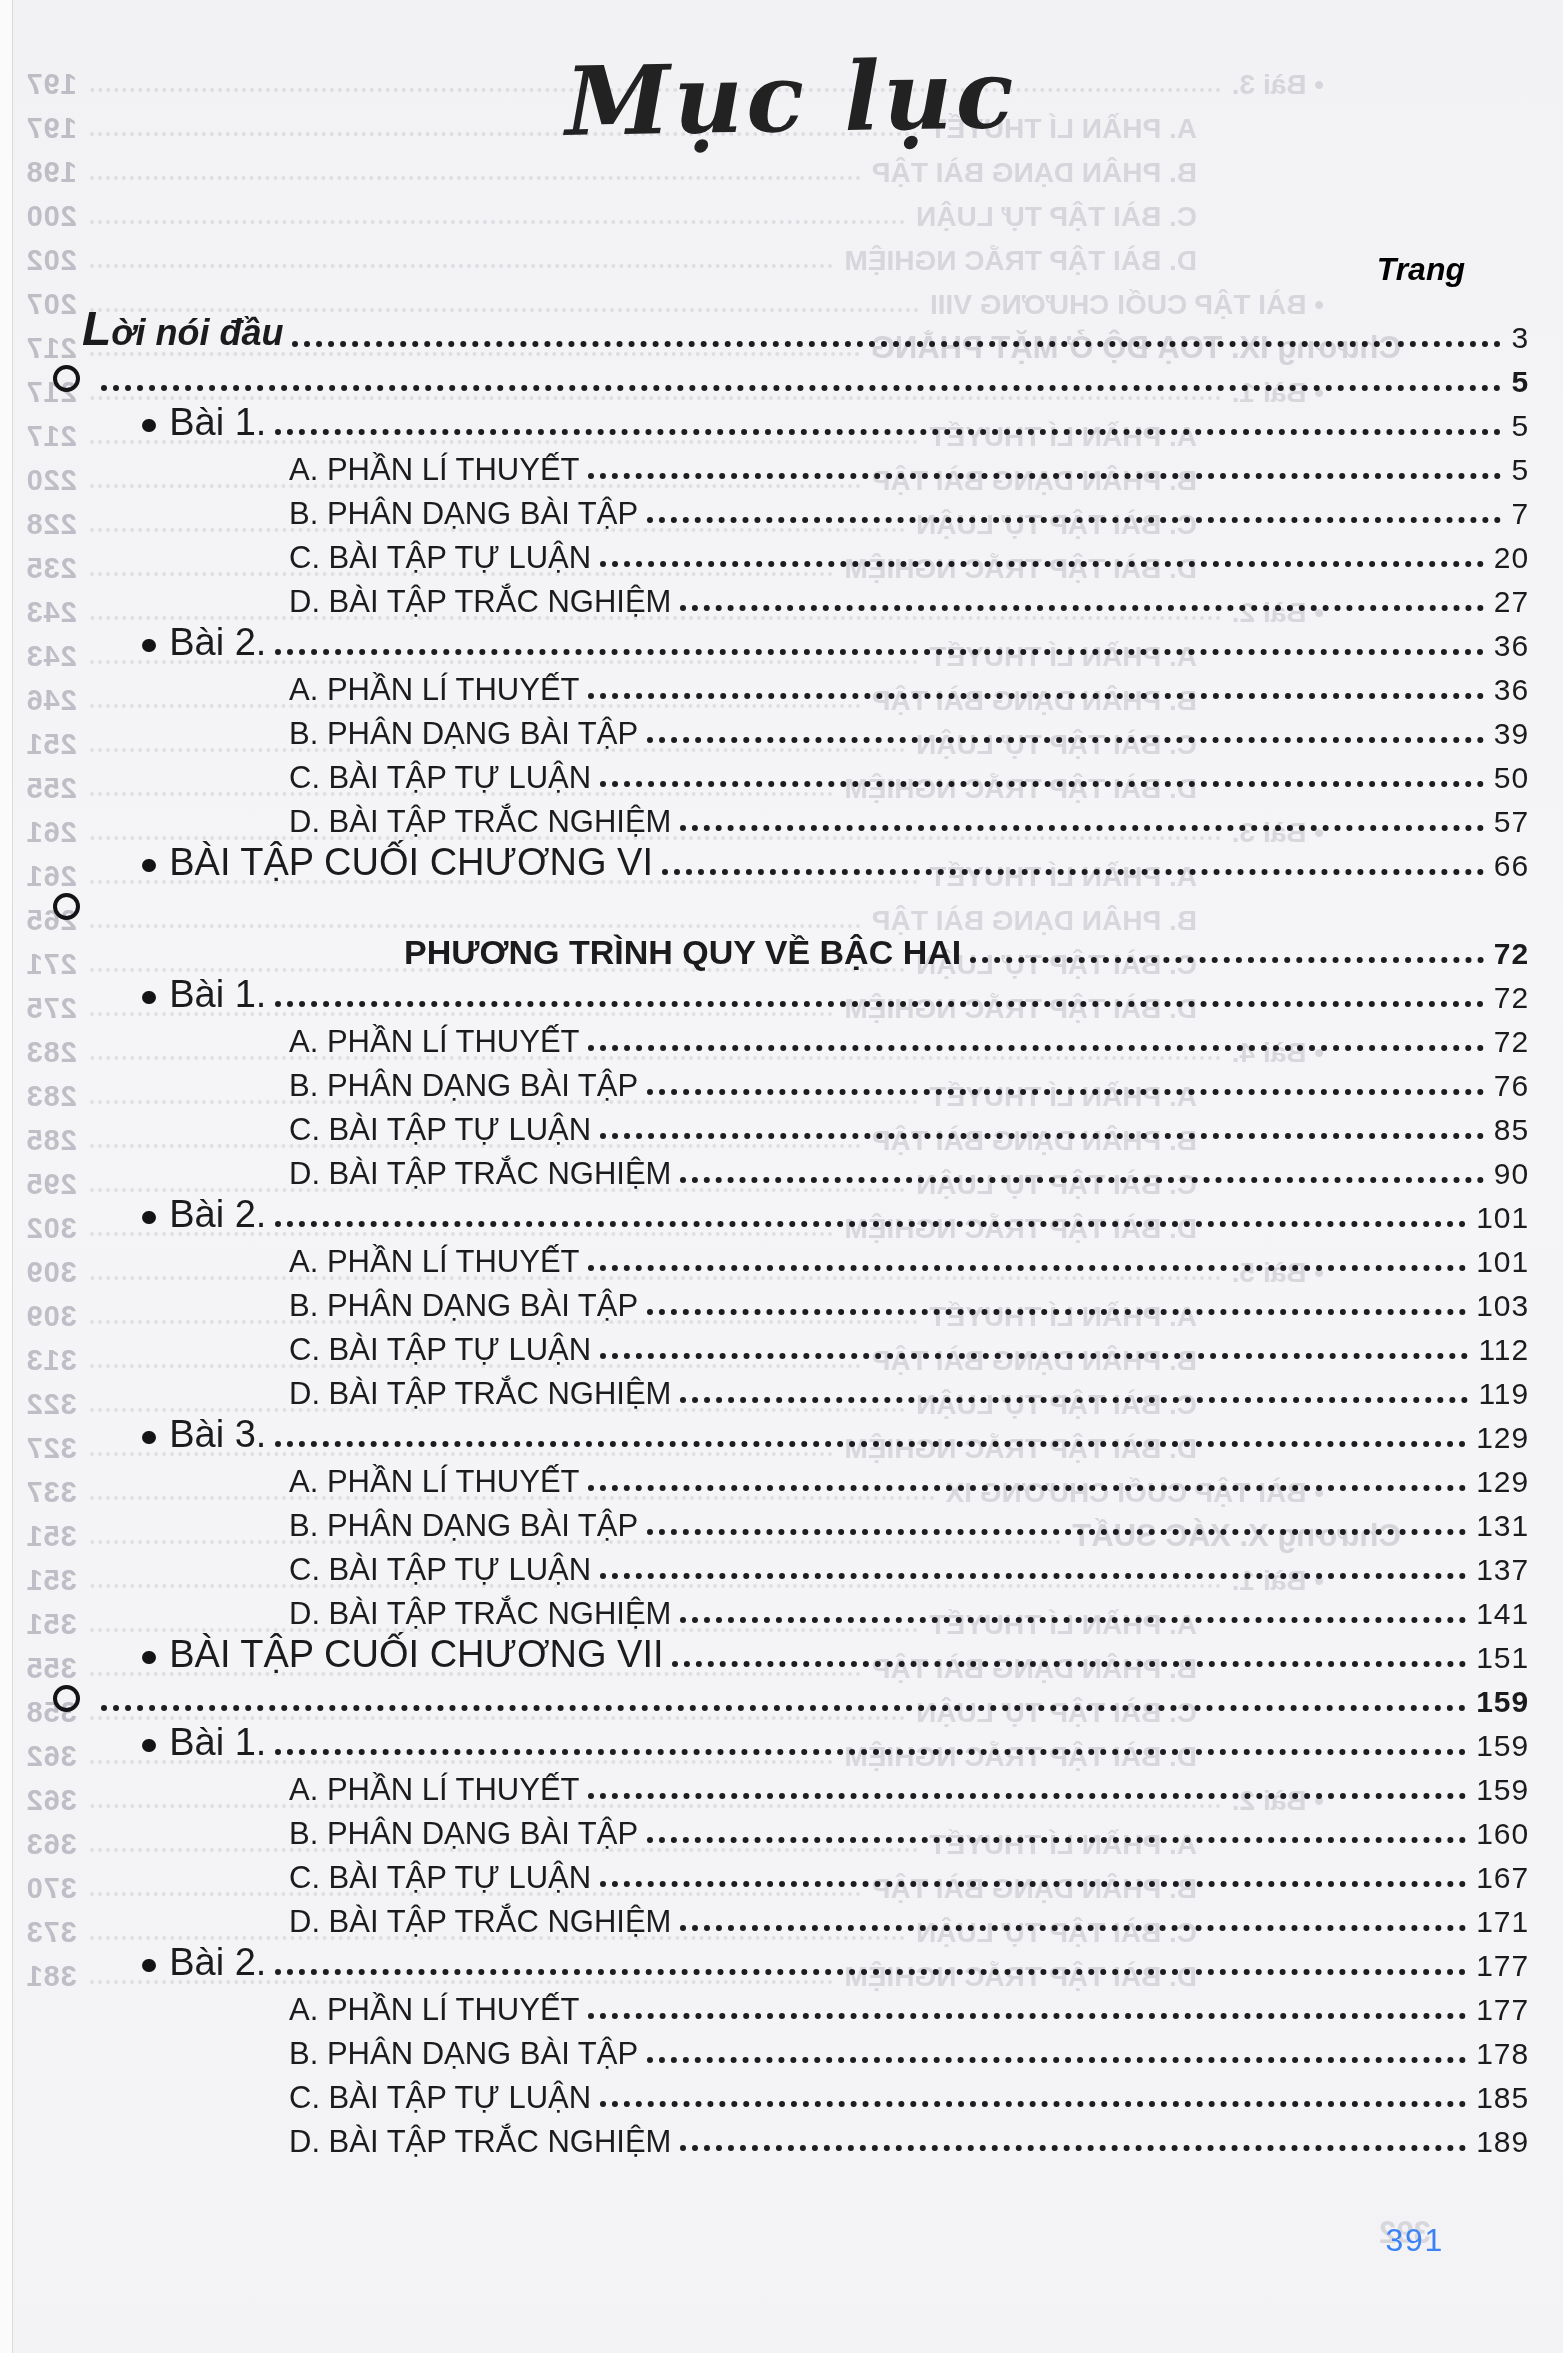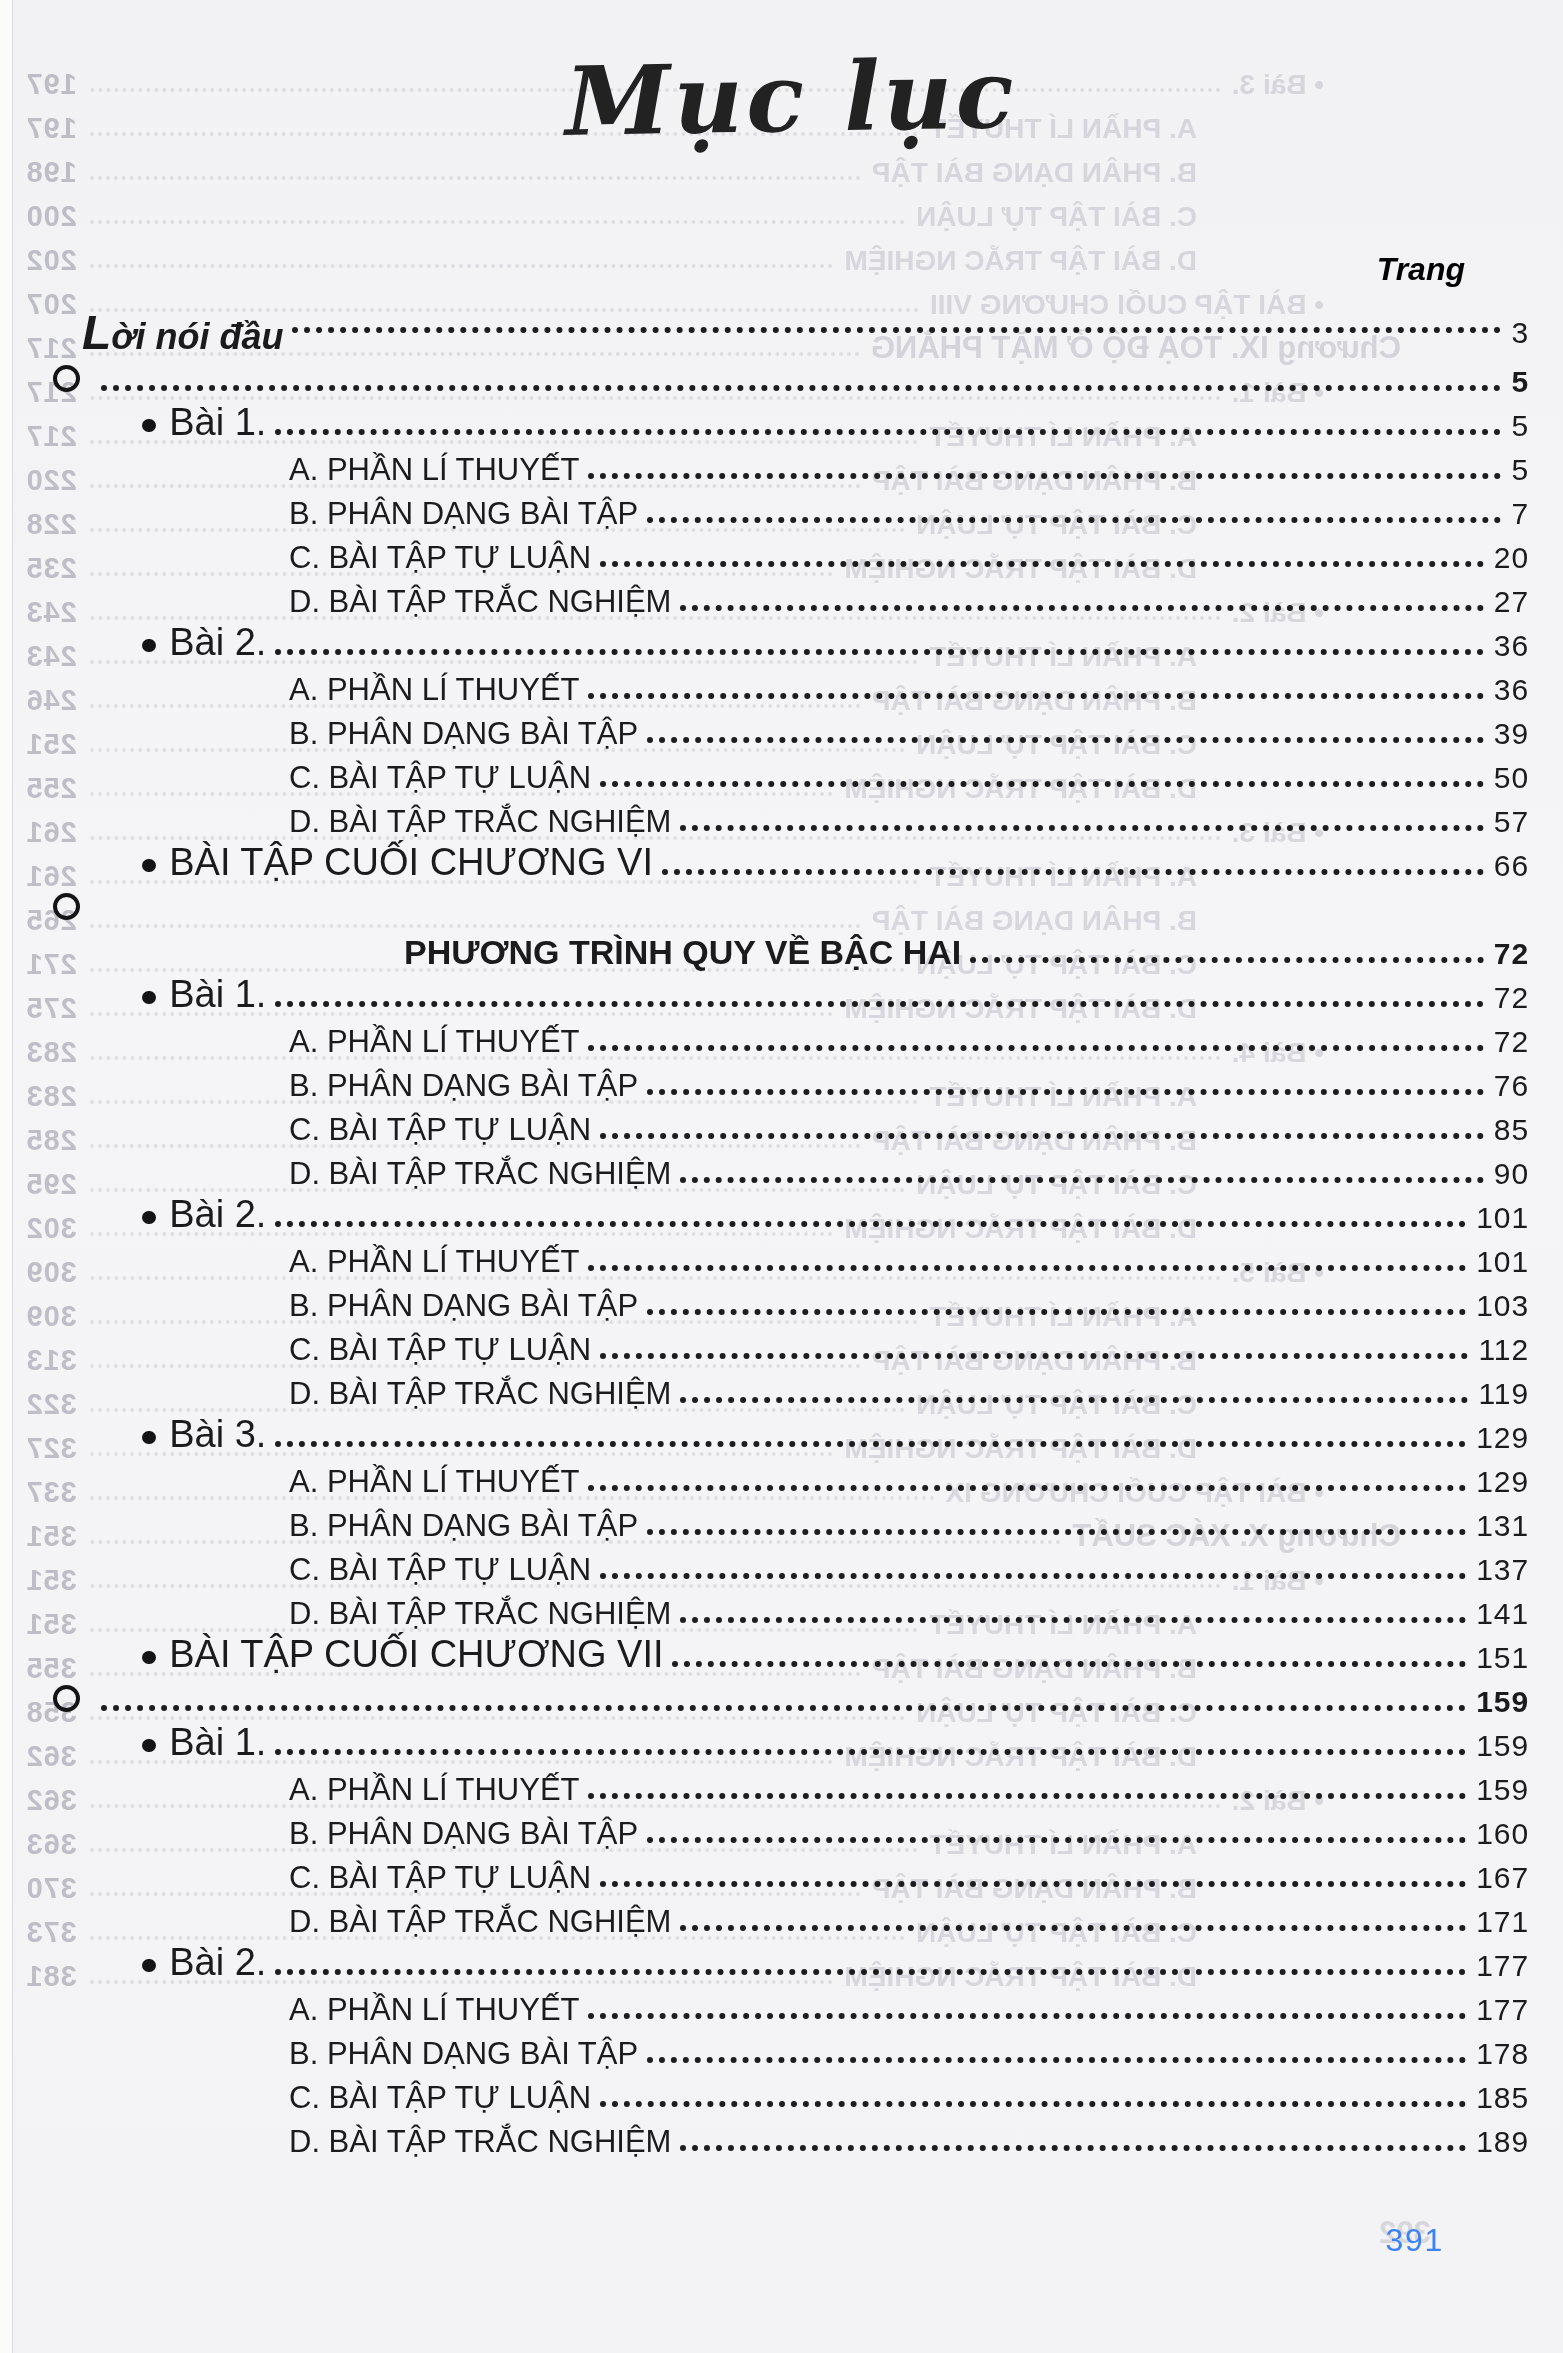--- a/index.html
+++ b/index.html
@@ -32,21 +32,21 @@
   .trang{position:absolute;top:251px;right:98px;font-size:32px;font-weight:bold;font-style:italic;color:#000000;}
 
   .toc{position:absolute;top:313px;left:38px;right:34px;}
   .row{display:flex;align-items:flex-end;height:44px;box-sizing:border-box;padding-bottom:4.3px;}
   .marker{display:none;}
   .label{font-size:30px;line-height:1;white-space:nowrap;}
   .leader{flex:1;border-bottom:6px dotted #1d1d1f;margin:0 10.2px 6px 8.5px;min-width:34px;}
   .page{font-size:30px;line-height:1;letter-spacing:0.9px;}
 
   
-  .t-intro{padding-left:44px;align-items:center;}
+  .t-intro{padding-left:44px;}
   .t-intro .label{font-weight:bold;font-style:italic;font-size:36px;display:block;}
   .t-intro .label::first-letter{font-size:48px;}
   .t-intro .leader{border-bottom-width:6.8px;}
 
   
   .t-chapter,.t-chapter-nopage{padding-left:15.3px;}
   .t-chapter .marker,.t-chapter-nopage .marker{display:block;width:19px;height:19px;border:4.3px solid #141416;
     border-radius:50%;margin:0 12px 5.1px 0;flex:0 0 auto;}
   .t-chapter .label,.t-chapter-nopage .label{font-weight:bold;font-size:34px;}
   .t-chapter .leader{border-bottom-width:6.8px;}

